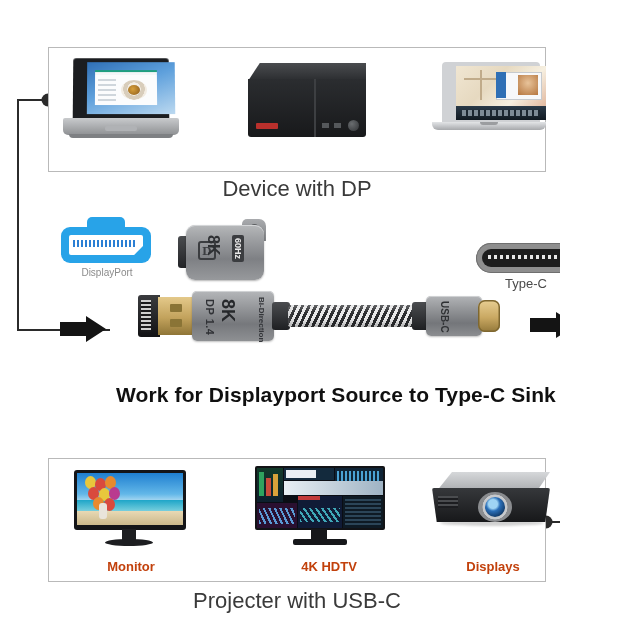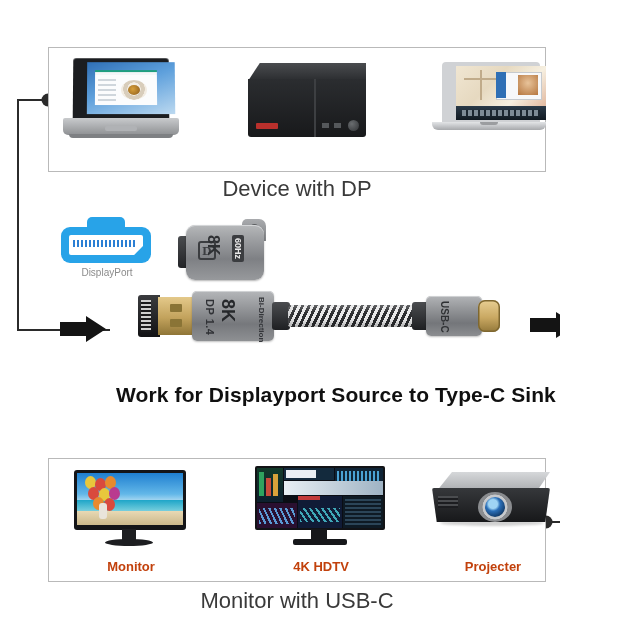--- a/index.html
+++ b/index.html
@@ -453,21 +453,21 @@
   .pj-shadow { position:absolute; left:8px; top:48px; width:104px; height:6px; background:rgba(0,0,0,.18); border-radius:50%; filter: blur(1px);}
 
   .dev-label {
     position: absolute;
     text-align: center;
     font-size: 13px;
     font-weight: bold;
     color: #c2410c;
   }
   #label-monitor   { left: 74px;  top: 559px; width: 114px; }
-  #label-hdtv      { left: 255px; top: 559px; width: 132px; }
+  #label-hdtv      { left: 263px; top: 559px; width: 132px; }
   #label-projector { left: 432px; top: 559px; width: 122px; }
 </style>
 </head>
 <body>
 
 <div id="stage">
 
   <svg id="wires" viewBox="0 0 640 640">
 
     <path d="M48,100 L18,100 L18,330 L110,330" fill="none" stroke="#2b2b2b" stroke-width="2"></path>
@@ -539,20 +539,26 @@
   <div id="adapter">
     <div class="adapter-ear"></div>
     <div class="adapter-hole"></div>
     <div class="adapter-lip"></div>
     <div class="adapter-body"></div>
     <div class="adapter-dp-glyph">D</div>
     <div class="adapter-8k">8K</div>
     <div class="adapter-60hz">60Hz</div>
   </div>
 
+  <div id="tc-icon-wrap">
+    <div class="tc-shell"></div>
+    <div class="tc-inner"></div>
+    <div class="tc-pins"></div>
+    <div id="tc-icon-label">Type-C</div>
+  </div>
 
   <div id="cable">
     <div class="dp-plug-tip"></div>
     <div class="dp-plug-pins"></div>
     <div class="dp-plug-gold"></div>
     <div class="dp-plug-notch1"></div>
     <div class="dp-plug-notch2"></div>
     <div class="cable-housing"></div>
     <div class="housing-dp14">DP 1.4</div>
     <div class="housing-8k">8K</div>
@@ -620,17 +626,17 @@
   <div id="label-hdtv" class="dev-label">4K HDTV</div>
 
   <div id="projector">
     <div class="pj-shadow"></div>
     <div class="pj-top"></div>
     <div class="pj-body"></div>
     <div class="pj-vent"></div>
     <div class="pj-lensring"></div>
     <div class="pj-lens"></div>
   </div>
-  <div id="label-projector" class="dev-label">Projecter</div>
-
-  <div id="bottom-caption" class="group-caption">Monitor with USB-C</div>
+  <div id="label-projector" class="dev-label">Displays</div>
+
+  <div id="bottom-caption" class="group-caption">Projecter with USB-C</div>
 
 </div>
 
 </body></html>

